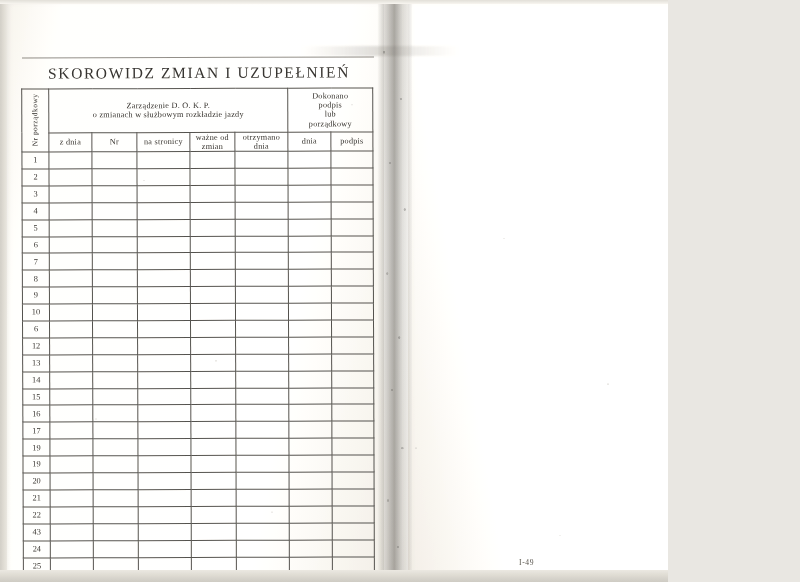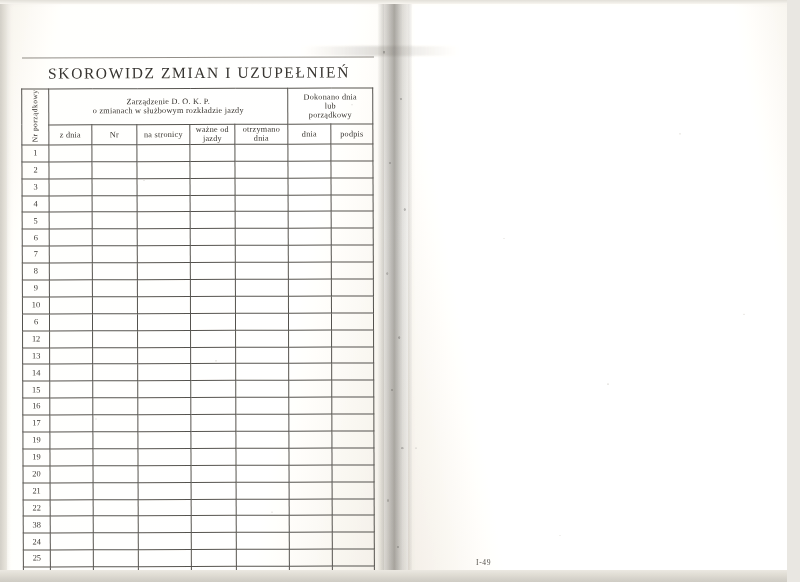--- a/index.html
+++ b/index.html
@@ -3,21 +3,21 @@
 <meta charset="utf-8">
 <style>
   html,body{margin:0;padding:0;}
   body{
     width:800px;height:582px;overflow:hidden;
     background:#e9e7e2;
     font-family:"Liberation Serif", serif;
     color:#2a2a2a;
   }
   #scan{
-    position:relative;width:787px;height:582px;
+    position:relative;width:668px;height:582px;
     background:
       radial-gradient(ellipse 120% 90% at 50% 40%, #fdfdfb 0%, #f4f2ee 58%, #e2dfd8 100%);
     overflow:hidden;
     filter:contrast(1.04);
   }
   
   .page{
     position:absolute;top:0;height:582px;
     background:#fbfaf7;
   }
@@ -102,21 +102,21 @@
   .th-group .l2{display:block;}
   .col-nr{width:26px;}
   .vert-head{
     writing-mode:vertical-rl;transform:rotate(180deg);
     white-space:nowrap;font-size:7.4px;letter-spacing:.5px;
     line-height:1.1;margin:0 auto;
   }
   #idx-table tbody td{height:15.9px;}
   .cell-num{font-size:8.4px;color:#3a3835;}
   #page-num-bottom{
-    position:absolute;left:476px;top:558px;
+    position:absolute;left:519px;top:558px;
     font-size:7.6px;color:#56534e;letter-spacing:.6px;
   }
   
   #noise{
     position:absolute;left:0;top:0;width:800px;height:582px;z-index:9;
     pointer-events:none;opacity:.30;
     background-image:
       radial-gradient(circle at 7% 12%, rgba(90,86,80,.55) 0 .7px, transparent 1px),
       radial-gradient(circle at 18% 31%, rgba(90,86,80,.4) 0 .7px, transparent 1px),
       radial-gradient(circle at 27% 62%, rgba(90,86,80,.45) 0 .7px, transparent 1px),
@@ -150,29 +150,29 @@
         <thead>
           <tr>
             <th class="col-nr" rowspan="2">
               <span class="vert-head">Nr porządkowy</span>
             </th>
             <th class="th-group" colspan="5">
               <span class="l1">Zarządzenie D. O. K. P.</span>
               <span class="l2">o zmianach w służbowym rozkładzie jazdy</span>
             </th>
             <th class="th-group" colspan="2">
-              <span class="l1">Dokonano dnia</span>
+              <span class="l1">Dokonano podpis</span>
               <span class="l2">lub porządkowy</span>
             </th>
           </tr>
           <tr>
             <th style="width:42px">z dnia</th>
             <th style="width:44px">Nr</th>
             <th style="width:52px">na stronicy</th>
-            <th style="width:44px">ważne od jazdy</th>
+            <th style="width:44px">ważne od zmian</th>
             <th style="width:52px">otrzymano dnia</th>
             <th style="width:42px">dnia</th>
             <th>podpis</th>
           </tr>
         </thead>
         <tbody id="idx-body">
             <tr>
               <td class="col-nr cell-num">1</td>
               <td>&nbsp;</td>
               <td>&nbsp;</td>
@@ -386,21 +386,21 @@
               <td class="col-nr cell-num">22</td>
               <td>&nbsp;</td>
               <td>&nbsp;</td>
               <td>&nbsp;</td>
               <td>&nbsp;</td>
               <td>&nbsp;</td>
               <td>&nbsp;</td>
               <td>&nbsp;</td>
             </tr>
             <tr>
-              <td class="col-nr cell-num">38</td>
+              <td class="col-nr cell-num">43</td>
               <td>&nbsp;</td>
               <td>&nbsp;</td>
               <td>&nbsp;</td>
               <td>&nbsp;</td>
               <td>&nbsp;</td>
               <td>&nbsp;</td>
               <td>&nbsp;</td>
             </tr>
             <tr>
               <td class="col-nr cell-num">24</td>

